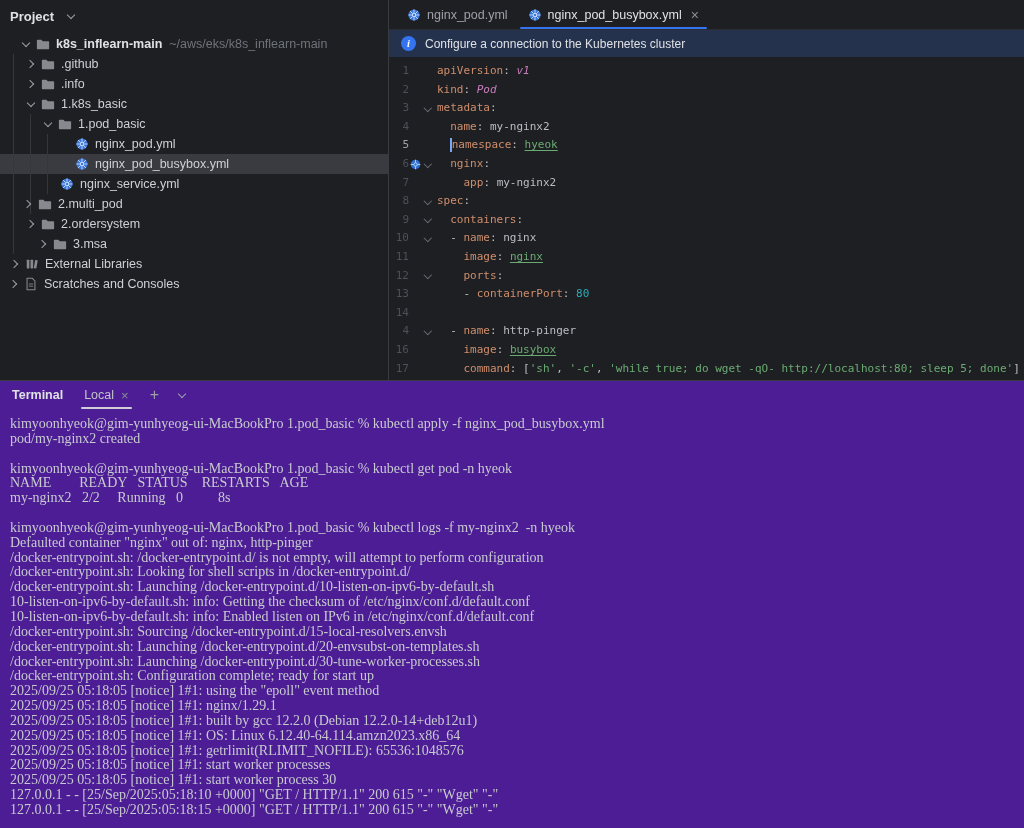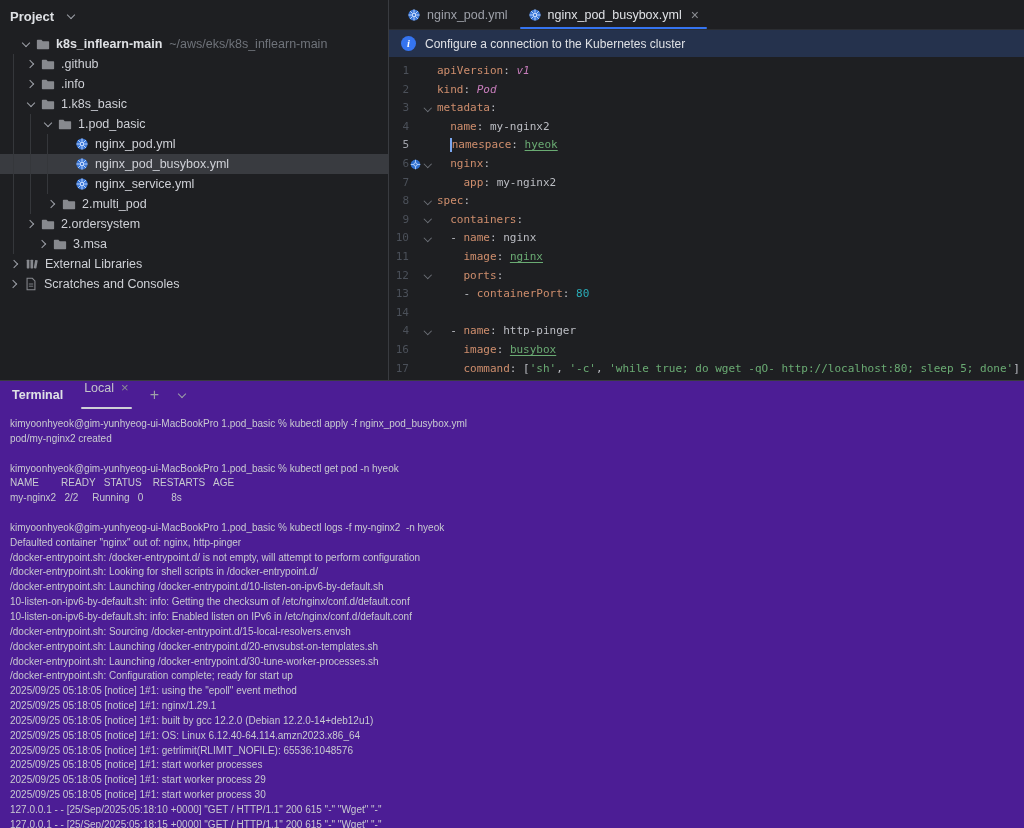--- a/index.html
+++ b/index.html
@@ -52,26 +52,26 @@
   .tk-link{color:#6aab73;text-decoration:underline;text-underline-offset:2px}
   .tk-str{color:#6aab73}
   .tk-num{color:#2aacb8}
   .tk-p,.tk-ws{color:#bcbec4}
   .caret{display:inline-block;width:1.5px;height:14px;background:#7ba7f0;vertical-align:middle}
 
   
   .terminal{flex:1;min-height:0;display:flex;flex-direction:column;border-top:1px solid #393b40;background:#4c1d95}
   .t-header{height:28px;flex:none;display:flex;align-items:center;padding:0 12px;gap:16px}
   .t-title{color:#dfe1e5;font-weight:700;font-size:12.5px}
-  .t-tab{position:relative;display:flex;align-items:flex-start;gap:7px;color:#c3c5ca;font-size:12.5px;padding:0 5px;height:100%;cursor:pointer}
+  .t-tab{position:relative;display:flex;align-items:center;gap:7px;color:#c3c5ca;font-size:12.5px;padding:0 5px;height:100%;cursor:pointer}
   .t-tab::after{content:"";position:absolute;left:2px;right:2px;bottom:0;height:2px;background:#ced0d6;border-radius:1px}
   .t-close{color:#8c8e93;font-size:13px;line-height:1;cursor:pointer}
   .t-plus{color:#9da0a8;font-size:16px;line-height:1;cursor:pointer}
   .t-chevbtn{display:inline-flex;align-items:center;cursor:pointer}
-  .t-body{flex:1;overflow:hidden;padding:8px 6px 0 10px;font-family:Liberation Sans, sans-serif;font-size:10px;line-height:14.85px;color:#c8cad0}
+  .t-body{flex:1;overflow:hidden;padding:8px 6px 0 10px;font-family:Liberation Serif, serif;font-size:14px;line-height:14.85px;color:#c8cad0}
   .t-line{white-space:pre;height:14.85px}
 </style>
 </head>
 <body>
 
 <div class="app">
   <div class="top">
 
     <aside class="project">
       <div class="panel-header">
@@ -161,41 +161,41 @@
                   <line x1="10.6" y1="8" x2="14.4" y2="8"></line>
                   <line x1="3.6" y1="3.6" x2="6.2" y2="6.2"></line>
                   <line x1="9.8" y1="9.8" x2="12.4" y2="12.4"></line>
                   <line x1="12.4" y1="3.6" x2="9.8" y2="6.2"></line>
                   <line x1="3.6" y1="12.4" x2="6.2" y2="9.8"></line>
                 </g>
               </svg>
             </span>
             <span class="tree-label">nginx_pod_busybox.yml</span>
           </div>
-          <div class="tree-row" style="padding-left: 57px;">
+          <div class="tree-row" style="padding-left: 42px;">
             <span class="chev none"></span>
             <span class="tree-ic">
               <svg width="14" height="14" viewBox="0 0 16 16">
                 <circle cx="8" cy="8" r="6.4" fill="#3b78d8"></circle>
                 <circle cx="8" cy="8" r="2" fill="none" stroke="#cfe0ff" stroke-width="1.2"></circle>
                 <g stroke="#cfe0ff" stroke-width="1">
                   <line x1="8" y1="1.6" x2="8" y2="5.4"></line>
                   <line x1="8" y1="10.6" x2="8" y2="14.4"></line>
                   <line x1="1.6" y1="8" x2="5.4" y2="8"></line>
                   <line x1="10.6" y1="8" x2="14.4" y2="8"></line>
                   <line x1="3.6" y1="3.6" x2="6.2" y2="6.2"></line>
                   <line x1="9.8" y1="9.8" x2="12.4" y2="12.4"></line>
                   <line x1="12.4" y1="3.6" x2="9.8" y2="6.2"></line>
                   <line x1="3.6" y1="12.4" x2="6.2" y2="9.8"></line>
                 </g>
               </svg>
             </span>
             <span class="tree-label">nginx_service.yml</span>
           </div>
-          <div class="tree-row" style="padding-left: 20px; margin-left: 24px;">
+          <div class="tree-row" style="padding-left: 20px;">
             <span class="chev collapsed"></span>
             <span class="tree-ic">
               <svg width="14" height="14" viewBox="0 0 16 16">
                 <path d="M1.8 3h4.4l1.5 1.9h6.5c.5 0 .8.3.8.8v7.5c0 .5-.3.8-.8.8H1.8c-.5 0-.8-.3-.8-.8V3.8c0-.5.3-.8.8-.8z" fill="#87898e"></path>
               </svg>
             </span>
             <span class="tree-label">2.multi_pod</span>
           </div>
           <div class="tree-row" style="padding-left: 23px;">
             <span class="chev collapsed"></span>
@@ -351,19 +351,18 @@
         <div class="t-line">/docker-entrypoint.sh: Sourcing /docker-entrypoint.d/15-local-resolvers.envsh</div>
         <div class="t-line">/docker-entrypoint.sh: Launching /docker-entrypoint.d/20-envsubst-on-templates.sh</div>
         <div class="t-line">/docker-entrypoint.sh: Launching /docker-entrypoint.d/30-tune-worker-processes.sh</div>
         <div class="t-line">/docker-entrypoint.sh: Configuration complete; ready for start up</div>
         <div class="t-line">2025/09/25 05:18:05 [notice] 1#1: using the "epoll" event method</div>
         <div class="t-line">2025/09/25 05:18:05 [notice] 1#1: nginx/1.29.1</div>
         <div class="t-line">2025/09/25 05:18:05 [notice] 1#1: built by gcc 12.2.0 (Debian 12.2.0-14+deb12u1)</div>
         <div class="t-line">2025/09/25 05:18:05 [notice] 1#1: OS: Linux 6.12.40-64.114.amzn2023.x86_64</div>
         <div class="t-line">2025/09/25 05:18:05 [notice] 1#1: getrlimit(RLIMIT_NOFILE): 65536:1048576</div>
         <div class="t-line">2025/09/25 05:18:05 [notice] 1#1: start worker processes</div>
-        <div class="t-line">2025/09/25 05:18:05 [notice] 1#1: start worker process 29</div>
         <div class="t-line">2025/09/25 05:18:05 [notice] 1#1: start worker process 30</div>
         <div class="t-line">127.0.0.1 - - [25/Sep/2025:05:18:10 +0000] "GET / HTTP/1.1" 200 615 "-" "Wget" "-"</div>
         <div class="t-line">127.0.0.1 - - [25/Sep/2025:05:18:15 +0000] "GET / HTTP/1.1" 200 615 "-" "Wget" "-"</div>
       </div>
   </section>
 </div>
 
 </body></html>

